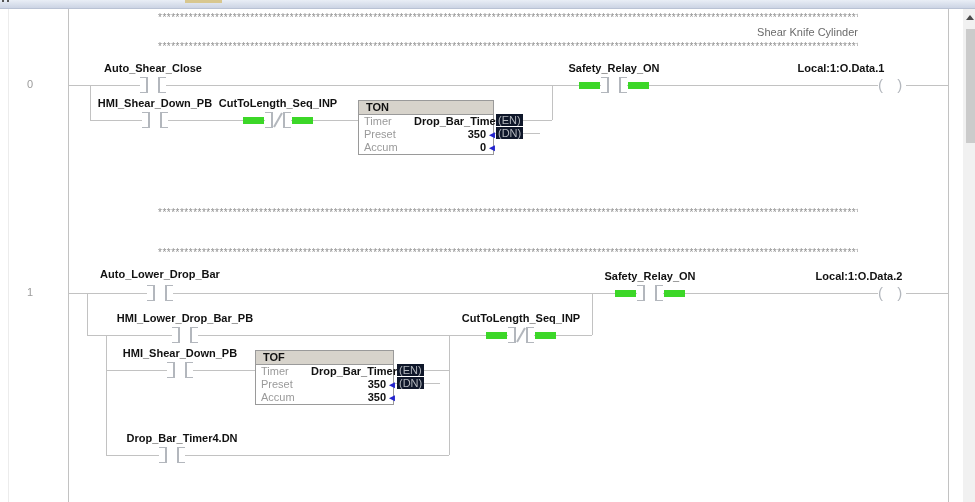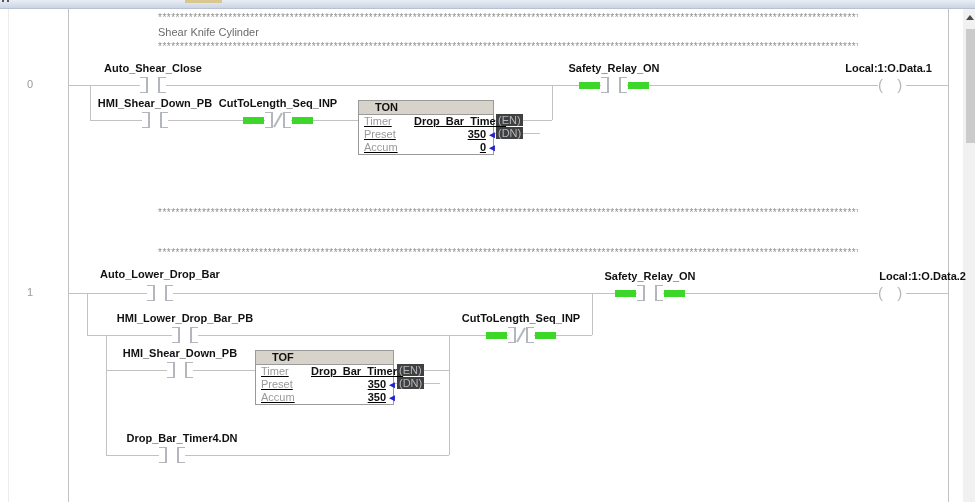--- a/index.html
+++ b/index.html
@@ -29,54 +29,54 @@
   .wv{position:absolute;width:1px;background:#c2c2c2;}
 
   
   .rungno{position:absolute;left:12px;width:36px;text-align:center;
           font-size:11px;color:#9b9b9b;}
 
   
   .stars{position:absolute;left:158px;width:700px;height:9px;line-height:9px;
          overflow:hidden;text-align:center;font-size:10px;letter-spacing:.5px;
          color:#8f8f8f;white-space:nowrap;}
-  .cmt{position:absolute;left:158px;width:700px;text-align:left;
+  .cmt{position:absolute;left:158px;width:700px;text-align:right;
        font-size:11px;color:#6b6b6b;white-space:nowrap;}
 
   
   .tag{position:absolute;transform:translateX(-50%);white-space:nowrap;
        font-size:11px;font-weight:bold;color:#111;z-index:3;}
-  .tag.right{transform:none;text-align:right;}
+  .tag.right{transform:none;text-align:center;}
 
   
   .contact{position:absolute;width:26px;height:16px;background:#fff;z-index:2;}
   .br{position:absolute;top:0;width:6px;height:14px;}
   .br-l{left:0;border-top:1px solid #b3b7bd;border-bottom:1px solid #b3b7bd;border-right:2px solid #b3b7bd;}
   .br-r{right:0;border-top:1px solid #b3b7bd;border-bottom:1px solid #b3b7bd;border-left:2px solid #b3b7bd;}
   .nc-slash{position:absolute;left:12px;top:0;width:2px;height:16px;background:#b3b7bd;transform:rotate(30deg);}
   .hl{position:absolute;top:5px;width:21px;height:7px;background:#3CD728;}
   .hl-l{left:-22px;} .hl-r{right:-22px;}
 
   
   .coil{position:absolute;width:28px;height:18px;background:#fff;z-index:2;
         text-align:center;font-size:15px;line-height:17px;color:#b3b7bd;letter-spacing:5px;}
   .coil::before{content:"(\00a0)";}
 
   
   .tblock{position:absolute;background:#fff;border:1px solid #9a9a9a;z-index:2;font-size:11px;}
   .tb-head{height:13px;line-height:13px;background:#d7d3cb;border-bottom:1px solid #9a9a9a;
-           font-weight:bold;color:#111;padding-left:16px;}
-  .tb-row{position:relative;height:13px;line-height:13px;display:flex;text-decoration:underline;}
+           font-weight:bold;color:#111;padding-left:7px;}
+  .tb-row{position:relative;height:13px;line-height:13px;display:flex;}
   .tb-lab{color:#9a9a9a;padding-left:5px;flex:0 0 44px;}
   .tb-val{flex:1;text-align:right;font-weight:bold;color:#111;padding-right:7px;}
   .tb-val.tname{text-align:left;padding-left:6px;}
   .tb-arrow{position:absolute;right:-4px;top:0;color:#2323cc;font-size:10px;line-height:13px;}
 
   
-  .endn{position:absolute;z-index:2;background:#404040;padding:0 2px;
+  .endn{position:absolute;z-index:2;background:#0f172a;padding:0 2px;
         font-size:11px;line-height:12px;color:#b3b7bd;}
 </style>
 </head>
 <body>
 
 <div id="stage">
 
   <div class="topbar">
     <div class="speck" style="left:2px"></div>
     <div class="speck" style="left:7px"></div>
@@ -178,21 +178,21 @@
   </div>
 
   <div class="tag" style="left:650px;top:270px">Safety_Relay_ON</div>
   <div class="contact" style="left:637px;top:285px">
     <span class="hl hl-l"></span>
     <span class="br br-l"></span>
     <span class="br br-r"></span>
     <span class="hl hl-r"></span>
   </div>
 
-  <div class="tag right" style="left:784px;top:270px;width:182px">Local:1:O.Data.2</div>
+  <div class="tag right" style="left:768px;top:270px;width:182px">Local:1:O.Data.2</div>
   <div class="coil" style="left:878px;top:284px"></div>
 
   <div class="tag" style="left:185px;top:312px">HMI_Lower_Drop_Bar_PB</div>
   <div class="contact" style="left:172px;top:327px">
     <span class="br br-l"></span>
     <span class="br br-r"></span>
   </div>
 
   <div class="tag" style="left:521px;top:312px">CutToLength_Seq_INP</div>
   <div class="contact" style="left:508px;top:327px">

